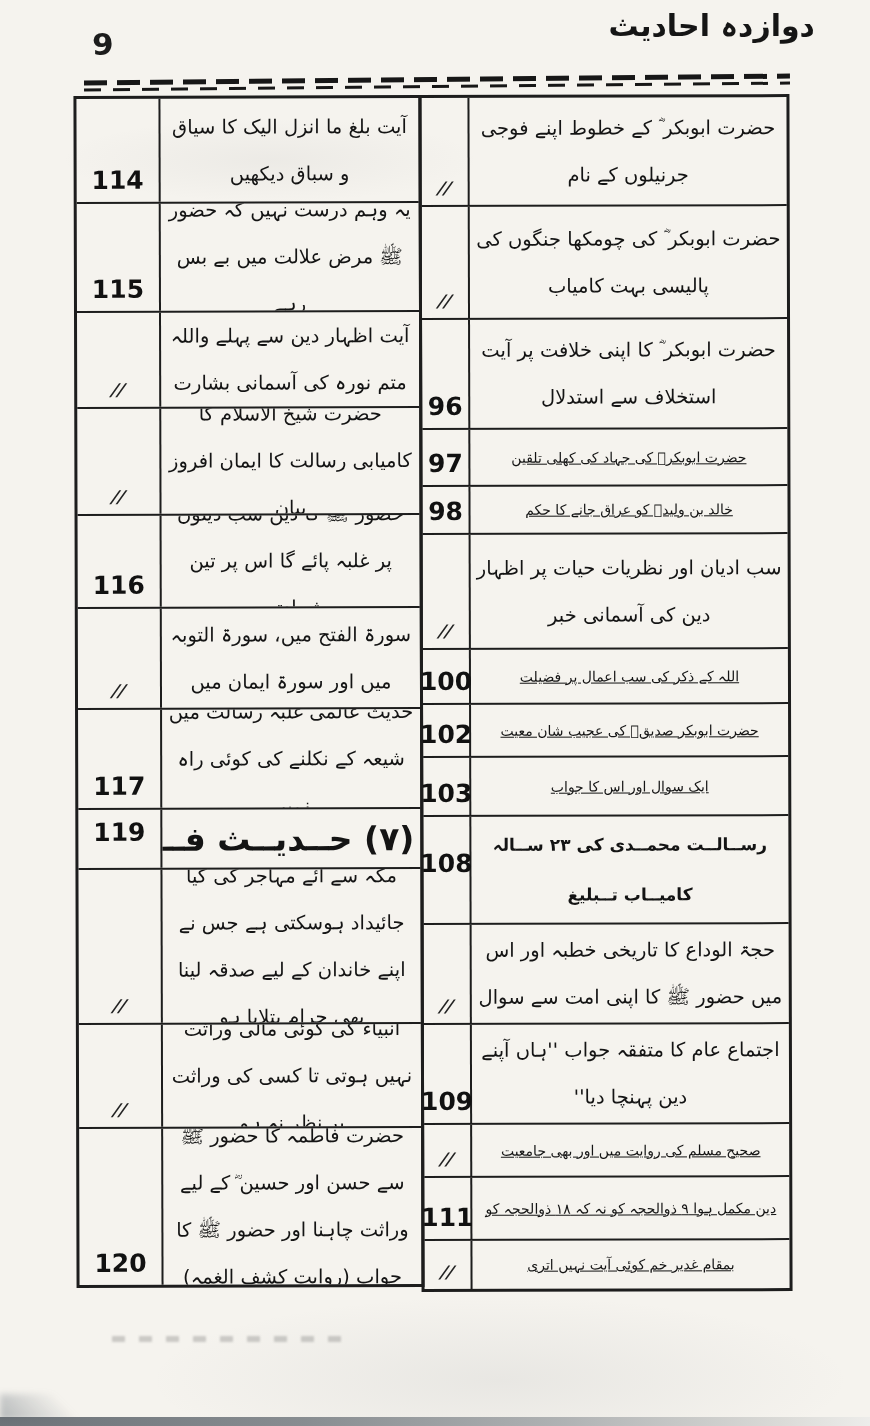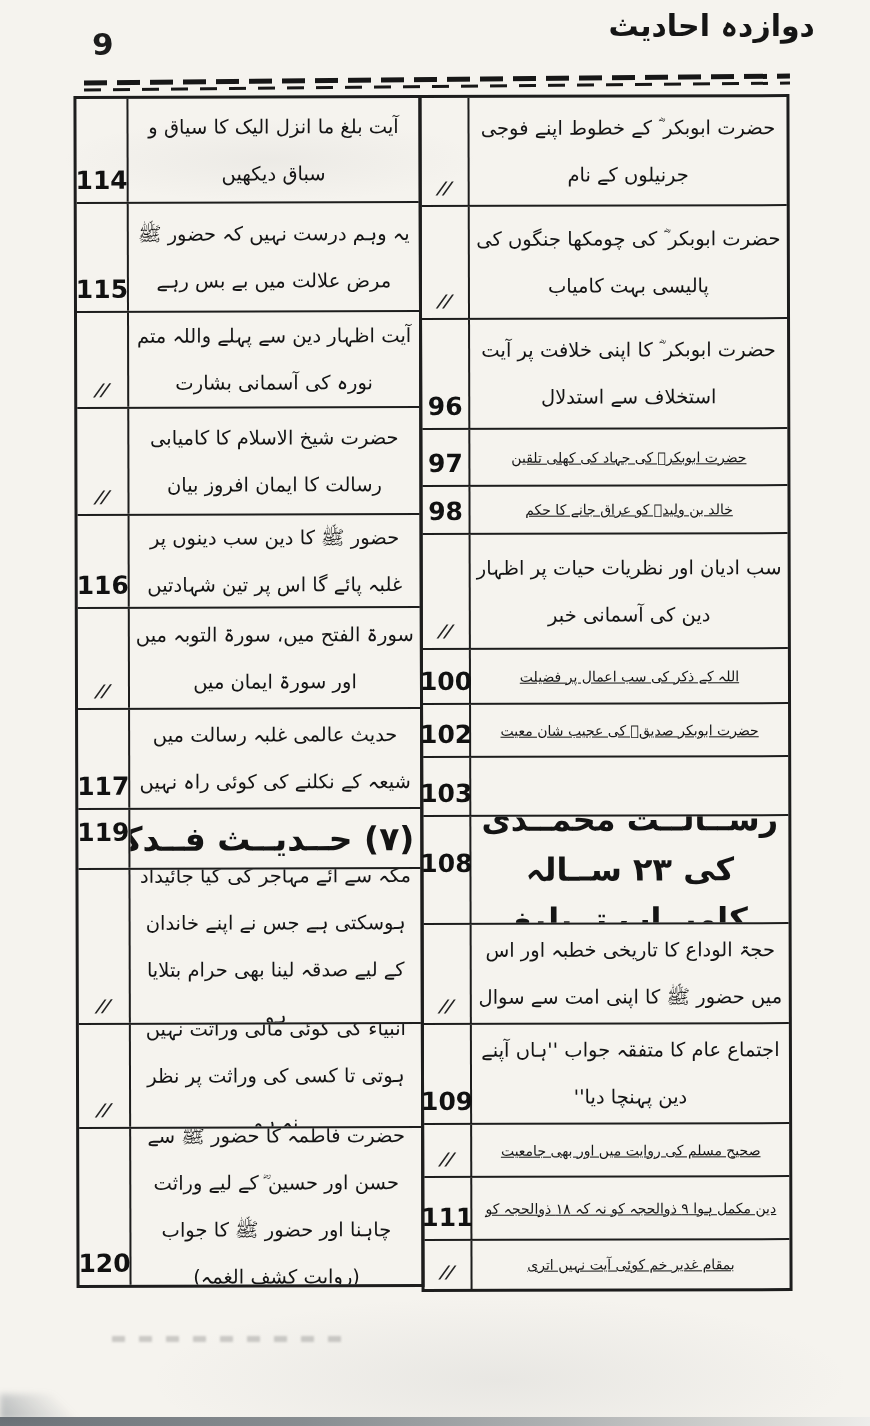--- a/index.html
+++ b/index.html
@@ -20,32 +20,32 @@
   .rule::before{content:"";position:absolute;left:0;top:0;width:100%;height:5px;
     background:repeating-linear-gradient(90deg,#171717 0 23px,transparent 23px 33px);}
   .rule::after{content:"";position:absolute;left:0;top:8px;width:100%;height:3px;
     background:repeating-linear-gradient(90deg,#171717 0 17px,transparent 17px 29px);}
   .toc{position:absolute;left:75px;top:95px;width:716px;display:flex;align-items:flex-start;transform:rotate(-0.15deg);}
   .col{border:3px solid #1d1d1d;box-sizing:border-box;background:transparent;}
   .col-left{width:348px;}
   .col-right{width:371px;margin-left:-3px;}
   .row{display:flex;box-sizing:border-box;}
   .row + .row{border-top:2px solid #1d1d1d;}
-  .num{width:52px;flex:0 0 auto;border-right:2px solid #1d1d1d;box-sizing:border-box;
+  .num{width:84px;flex:0 0 auto;border-right:2px solid #1d1d1d;box-sizing:border-box;
     display:flex;align-items:flex-end;justify-content:center;padding-bottom:7px;
     font-size:25px;font-weight:bold;color:#111;}
   .col-right .num{width:48px;}
   .num.ditto span{font-style:italic;font-weight:bold;font-size:17px;transform:skewX(-12deg);color:#222;}
   .num.mid{align-items:center;padding-bottom:14px;}
   .txt{flex:1;display:flex;align-items:center;justify-content:flex-start;overflow:hidden;padding:2px 6px;box-sizing:border-box;}
   .txt span{width:100%;direction:rtl;text-align:center;color:#141414;
     font-size:19.5px;line-height:47px;font-family:"DejaVu Sans",sans-serif;}
   .one .txt span{white-space:nowrap;font-size:14px;line-height:normal;text-decoration:underline;}
   .h1 .txt span{white-space:nowrap;font-size:33px;line-height:normal;font-weight:bold;}
-  .h2 .txt span{font-size:32px;line-height:50px;font-weight:bold;}
+  .h2 .txt span{font-size:17px;line-height:50px;font-weight:bold;}
   .smudge{position:absolute;left:112px;top:1336px;width:240px;height:6px;opacity:.5;filter:blur(1px);
     background:repeating-linear-gradient(90deg,rgba(80,80,80,.5) 0 13px,transparent 13px 27px);}
   .bottom-edge{position:absolute;left:0;bottom:0;width:100%;height:9px;
     background:linear-gradient(90deg,#5d646b 0%,#7c8287 35%,#a9acae 65%,#d8d8d5 90%,#ececea 100%);opacity:.9;}
   .corner-shade{position:absolute;left:0;bottom:6px;width:90px;height:26px;
     background:linear-gradient(45deg,rgba(100,110,120,.45),transparent 70%);filter:blur(3px);}
 </style>
 </head>
 <body>
 
@@ -210,20 +210,23 @@
             <span>102</span>
           </div>
         <div class="cell txt">
             <span>حضرت ابوبکر صدیقؓ کی عجیب شان معیت</span>
           </div>
       </div>
       <div class="row one" style="height:59px">
         <div class="cell num">
             <span>103</span>
           </div>
+        <div class="cell txt">
+            <span>ایک سوال اور اس کا جواب</span>
+          </div>
       </div>
       <div class="row h2" style="height:108px">
         <div class="cell num mid">
             <span>108</span>
           </div>
         <div class="cell txt">
             <span>رســالــت محمــدی کی ۲۳ ســالہ کامیــاب تــبلیغ</span>
           </div>
       </div>
       <div class="row" style="height:100px">

